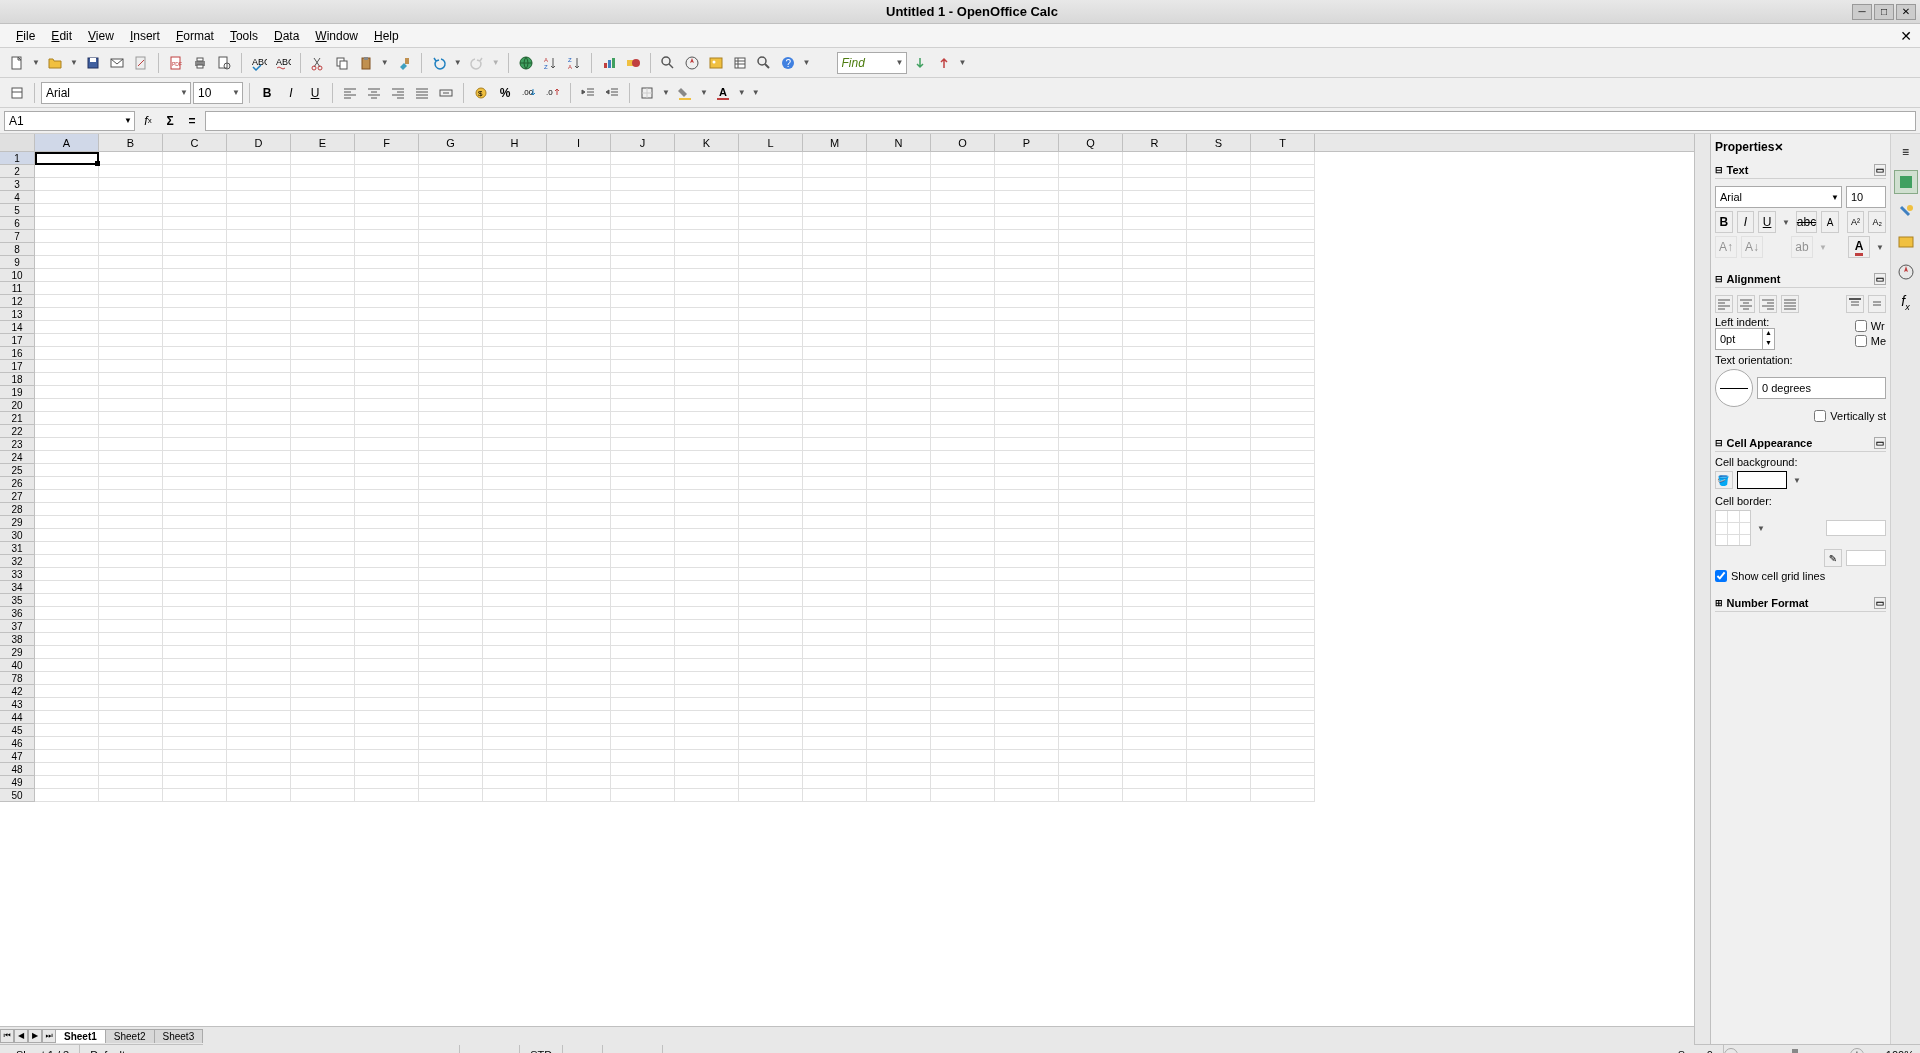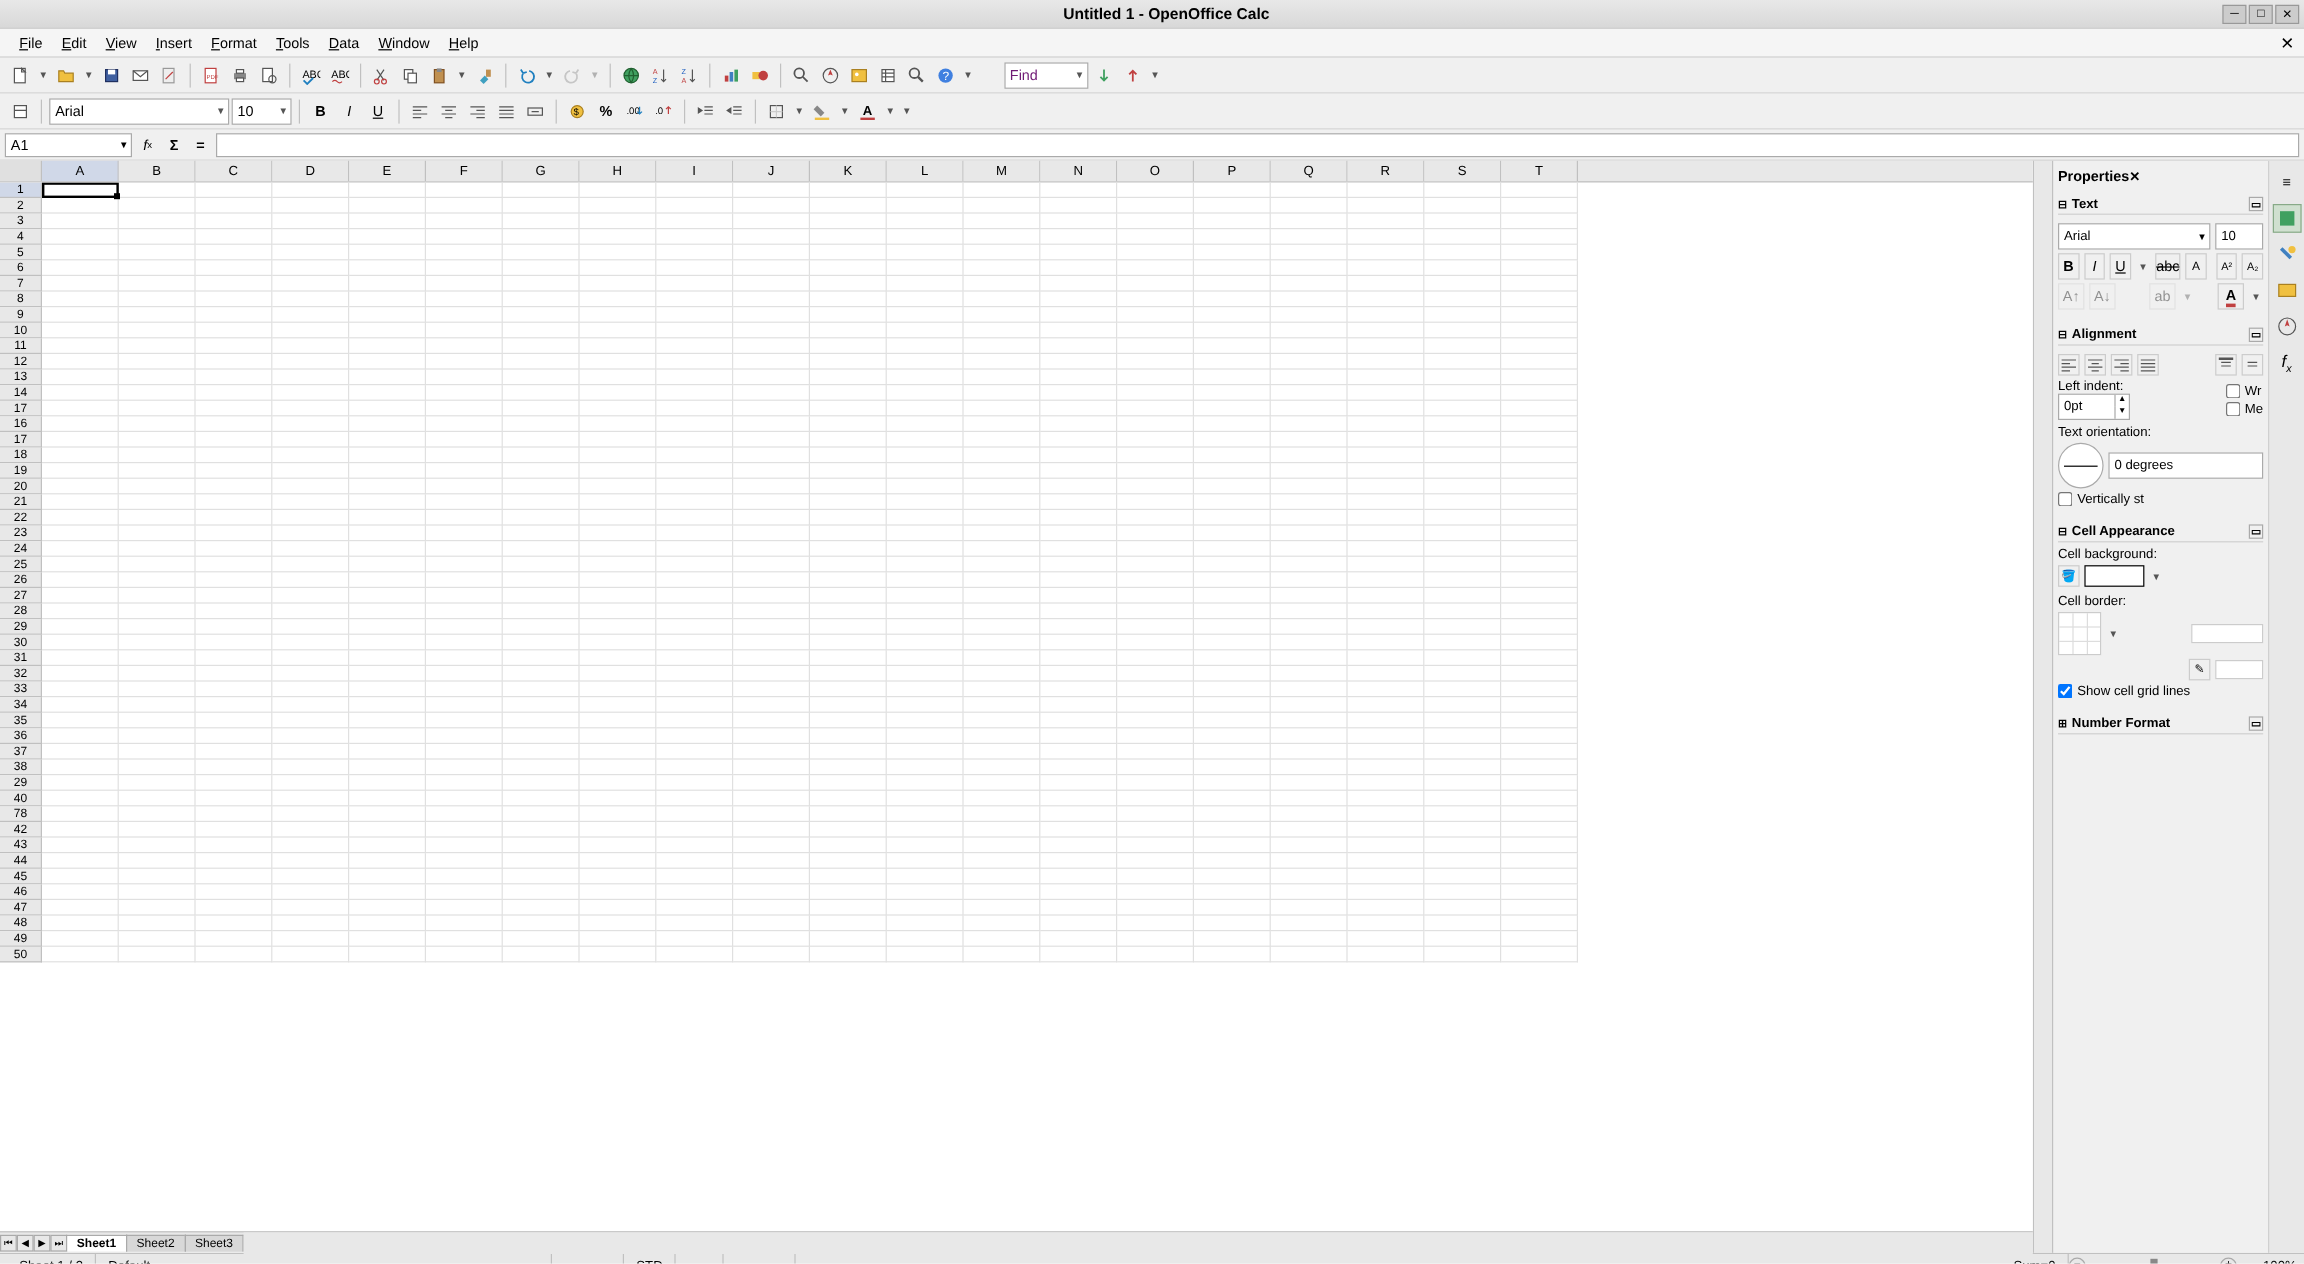--- a/index.html
+++ b/index.html
@@ -26,21 +26,21 @@
 
 
 .fmttoolbar { height: 30px; background: #f0f0f0; display: flex; align-items: center; padding: 0 6px; gap: 2px; border-bottom: 1px solid #d0d0d0; }
 .combo { height: 22px; border: 1px solid #aaa; background: #fff; display: flex; align-items: center; padding: 0 4px; position: relative; }
 .combo .arrow { position: absolute; right: 2px; font-size: 8px; color: #555; }
 .fontname { width: 150px; }
 .fontsize { width: 50px; }
 
 
 .formulabar { height: 26px; background: #f0f0f0; display: flex; align-items: center; padding: 0 4px; border-bottom: 1px solid #d0d0d0; gap: 4px; }
-.cellref { width: 106px; height: 20px; border: 1px solid #aaa; background: #fff; padding: 0 4px; display: flex; align-items: center; position: relative; }
+.cellref { width: 131px; height: 20px; border: 1px solid #aaa; background: #fff; padding: 0 4px; display: flex; align-items: center; position: relative; }
 .cellref .arrow { position: absolute; right: 2px; font-size: 8px; }
 .fbtn { width: 18px; height: 18px; display: flex; align-items: center; justify-content: center; cursor: pointer; font-size: 12px; }
 .formula-input { flex: 1; height: 20px; border: 1px solid #aaa; background: #fff; padding: 0 4px; }
 
 
 .main { display: flex; height: 910px; }
 .sheet-area { flex: 1; display: flex; flex-direction: column; background: #fff; position: relative; }
 
 
 .grid-header-row { display: flex; height: 18px; background: #e8e8e8; border-bottom: 1px solid #c0c0c0; }
@@ -304,21 +304,21 @@
     </div>
   <div class="tbtn">
       <svg viewBox="0 0 16 16">
         <circle cx="8" cy="8" r="6" fill="#4080e0"></circle>
         <text x="5.5" y="12" font-size="10" fill="#fff">?</text>
       </svg>
     </div>
   <span class="dropdown-arrow">▼</span>
   <div style="width:20px"></div>
   <div class="combo" style="width:70px">
-    <span style="color:#701a75;">Find</span>
+    <span style="color:#4d7c0f;font-style:italic">Find</span>
     <span class="arrow">▼</span>
   </div>
   <div class="tbtn">
       <svg viewBox="0 0 16 16">
         <path d="M8 3 L8 12 M5 9 L8 12 L11 9" stroke="#40a060" fill="none" stroke-width="1.5"></path>
       </svg>
     </div>
   <div class="tbtn">
       <svg viewBox="0 0 16 16">
         <path d="M8 13 L8 4 M5 7 L8 4 L11 7" stroke="#c04040" fill="none" stroke-width="1.5"></path>
@@ -1773,21 +1773,21 @@
                 </div>
             </div>
           </div>
           <div class="label" style="margin-top:4px">Text orientation:</div>
           <div class="prop-row">
             <div class="orient-dial"></div>
             <div class="spinner" style="flex:1">
               <span>0 degrees</span>
             </div>
           </div>
-          <div class="checkbox-row" style="">
+          <div class="checkbox-row" style="justify-content:flex-end">
               <input type="checkbox" style="">
               <span>Vertically st</span>
             </div>
         </div>
       </div>
 
       <div class="section">
         <div class="section-head">
           <span class="toggle">⊟</span>
           <span>Cell Appearance</span>

